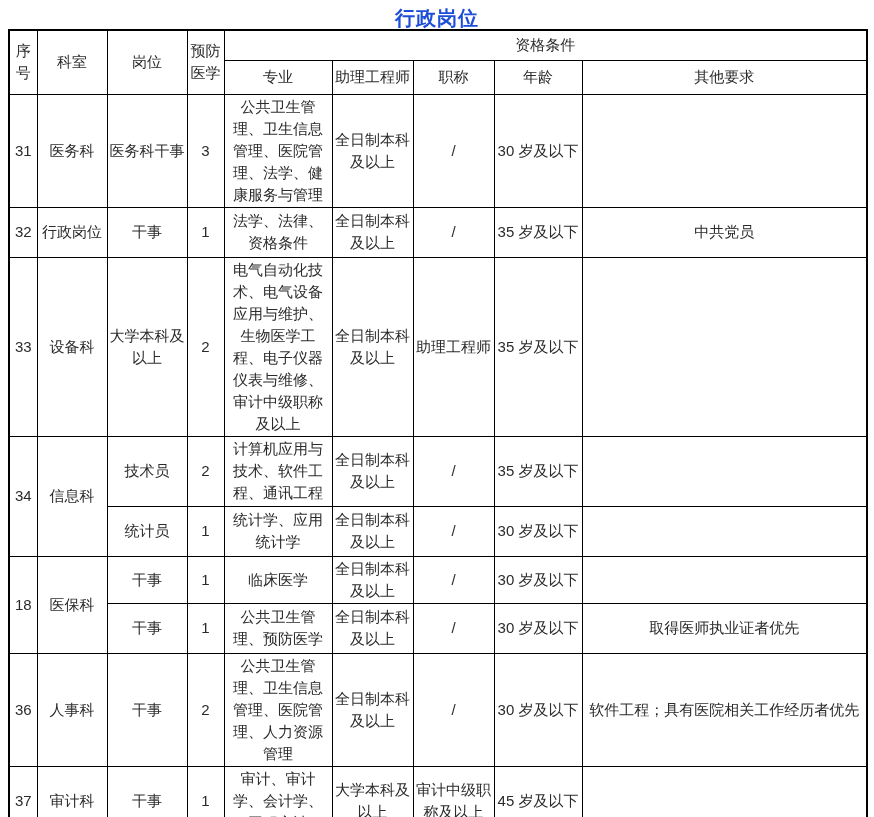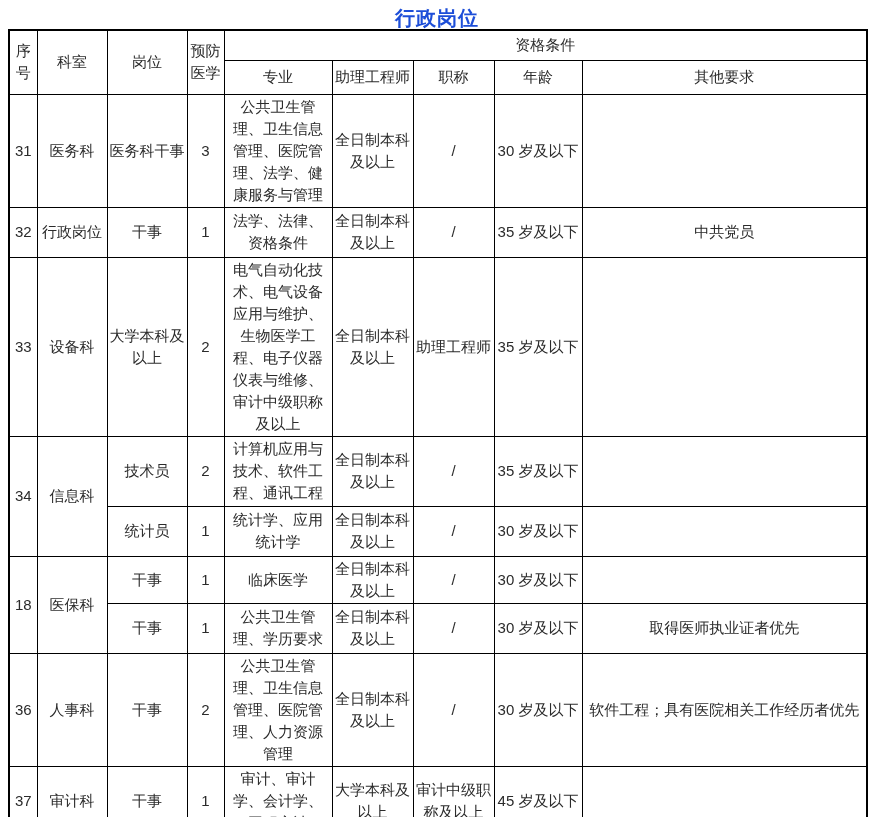--- a/index.html
+++ b/index.html
@@ -150,21 +150,21 @@
         <td>1</td>
         <td>临床医学</td>
         <td>全日制本科及以上</td>
         <td>/</td>
         <td>30 岁及以下</td>
         <td></td>
       </tr>
       <tr class="r35b">
         <td>干事</td>
         <td>1</td>
-        <td>公共卫生管理、学历要求</td>
+        <td>公共卫生管理、预防医学</td>
         <td>全日制本科及以上</td>
         <td>/</td>
         <td>30 岁及以下</td>
         <td>取得医师执业证者优先</td>
       </tr>
       <tr class="r36">
         <td>36</td>
         <td>人事科</td>
         <td>干事</td>
         <td>2</td>

